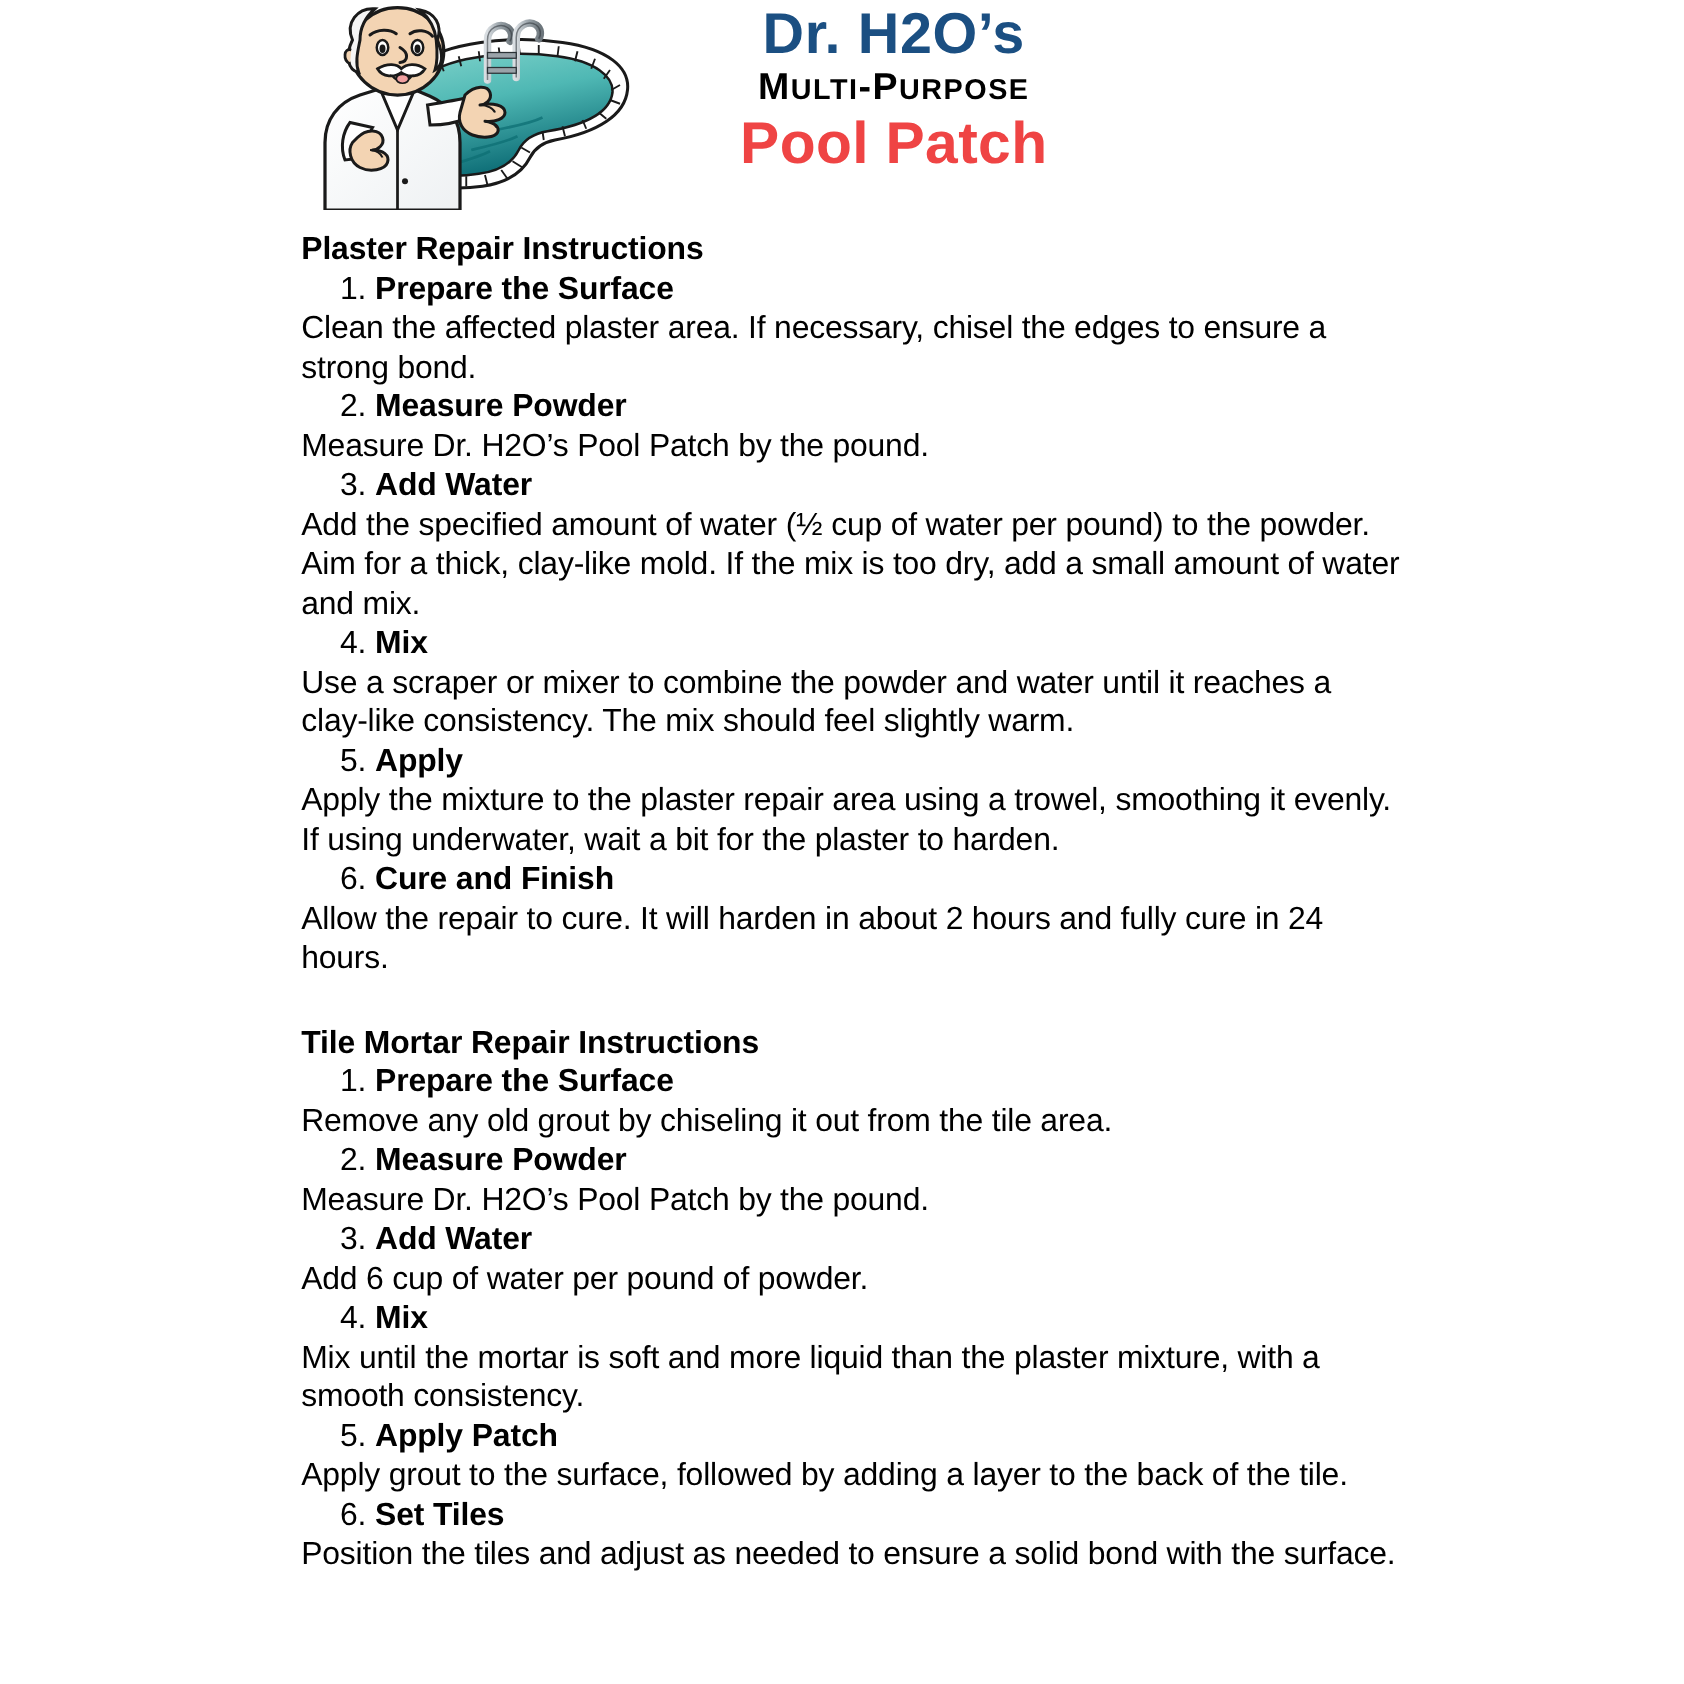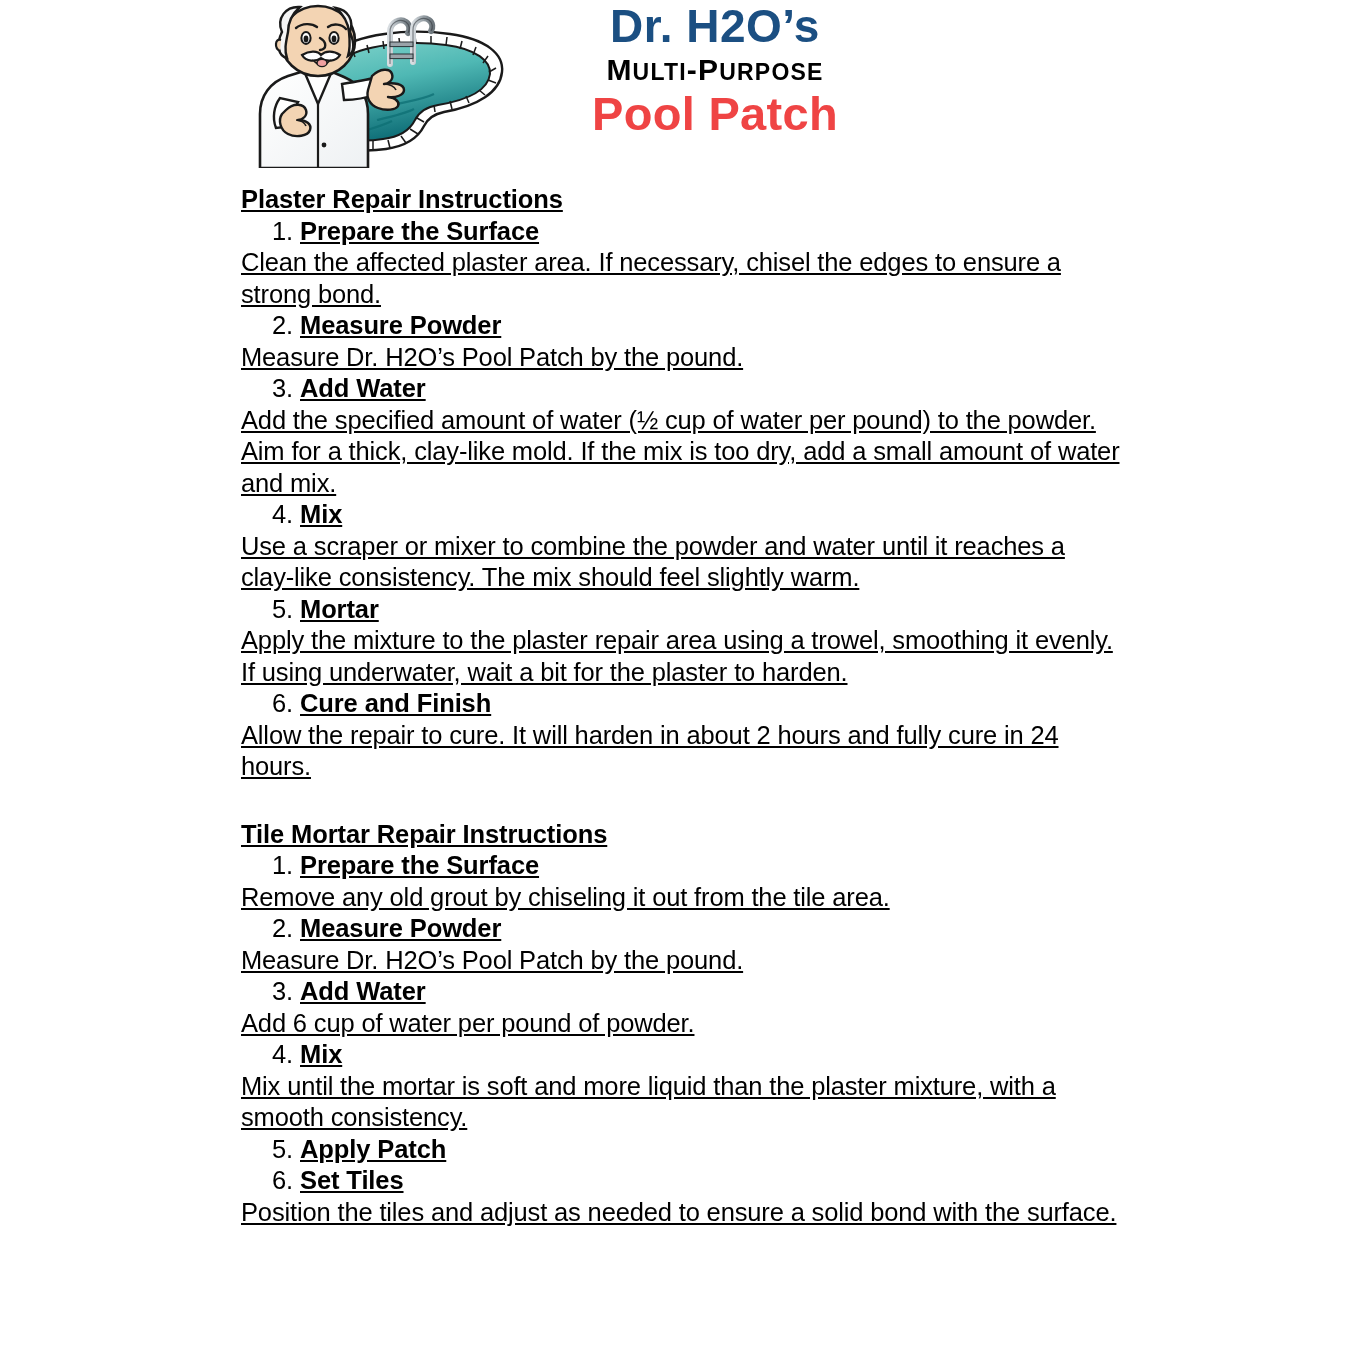--- a/index.html
+++ b/index.html
@@ -78,21 +78,21 @@
   }
 
   
   .content {
     position: absolute;
     left: 241px;
     top: 184px;
     width: 880px;
   }
 
-  .section { margin: 0; text-decoration: underline; }
+  .section { margin: 0; }
   .section + .section { margin-top: 36px; }
 
   .sec-heading {
     font-size: 25.5px;
     font-weight: bold;
     line-height: 31.5px;
     letter-spacing: -0.1px;
   }
 
   .step-title {
@@ -278,21 +278,21 @@
 
       <div class="step-title"><span class="step-num">2.</span><span>Measure Powder</span></div>
       <div class="step-body">Measure Dr. H2O’s Pool Patch by the pound.</div>
 
       <div class="step-title"><span class="step-num">3.</span><span>Add Water</span></div>
       <div class="step-body">Add the specified amount of water (½ cup of water per pound) to the powder. Aim for a thick, clay-like mold. If the mix is too dry, add a small amount of water and mix.</div>
 
       <div class="step-title"><span class="step-num">4.</span><span>Mix</span></div>
       <div class="step-body">Use a scraper or mixer to combine the powder and water until it reaches a clay-like consistency. The mix should feel slightly warm.</div>
 
-      <div class="step-title"><span class="step-num">5.</span><span>Mortar</span></div>
+      <div class="step-title"><span class="step-num">5.</span><span>Apply</span></div>
       <div class="step-body">Apply the mixture to the plaster repair area using a trowel, smoothing it evenly. If using underwater, wait a bit for the plaster to harden.</div>
 
       <div class="step-title"><span class="step-num">6.</span><span>Cure and Finish</span></div>
       <div class="step-body">Allow the repair to cure. It will harden in about 2 hours and fully cure in 24 hours.</div>
     </div>
 
     <div class="section">
       <div class="sec-heading">Tile Mortar Repair Instructions</div>
 
       <div class="step-title"><span class="step-num">1.</span><span>Prepare the Surface</span></div>
@@ -301,19 +301,20 @@
       <div class="step-title"><span class="step-num">2.</span><span>Measure Powder</span></div>
       <div class="step-body">Measure Dr. H2O’s Pool Patch by the pound.</div>
 
       <div class="step-title"><span class="step-num">3.</span><span>Add Water</span></div>
       <div class="step-body">Add 6 cup of water per pound of powder.</div>
 
       <div class="step-title"><span class="step-num">4.</span><span>Mix</span></div>
       <div class="step-body">Mix until the mortar is soft and more liquid than the plaster mixture, with a smooth consistency.</div>
 
       <div class="step-title"><span class="step-num">5.</span><span>Apply Patch</span></div>
+      <div class="step-body">Apply grout to the surface, followed by adding a layer to the back of the tile.</div>
 
       <div class="step-title"><span class="step-num">6.</span><span>Set Tiles</span></div>
       <div class="step-body">Position the tiles and adjust as needed to ensure a solid bond with the surface.</div>
     </div>
 
   </div>
 </div>
 
 </body></html>

